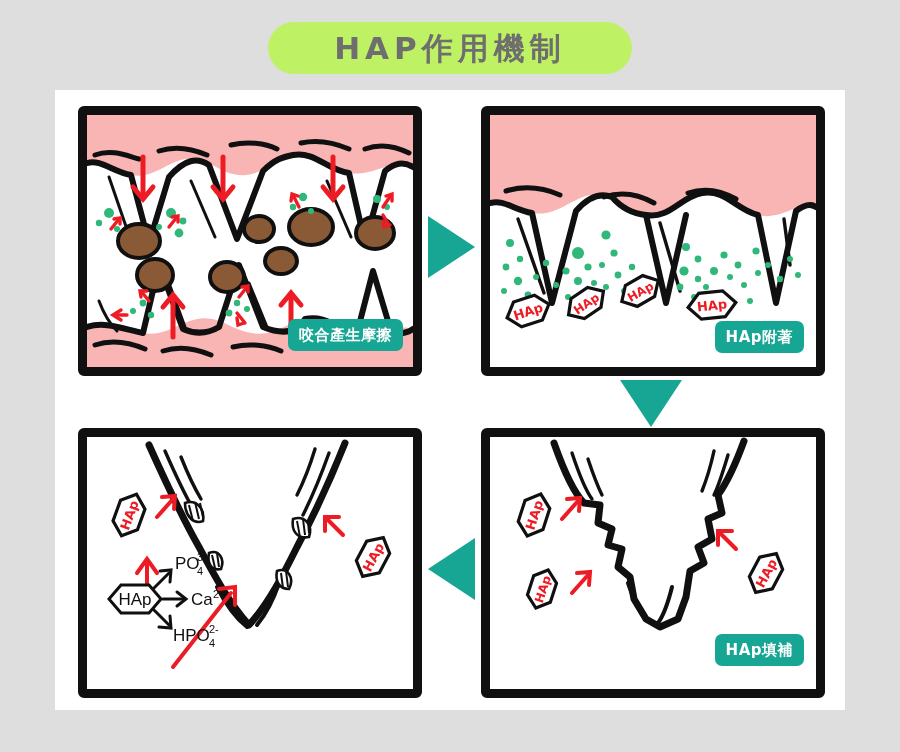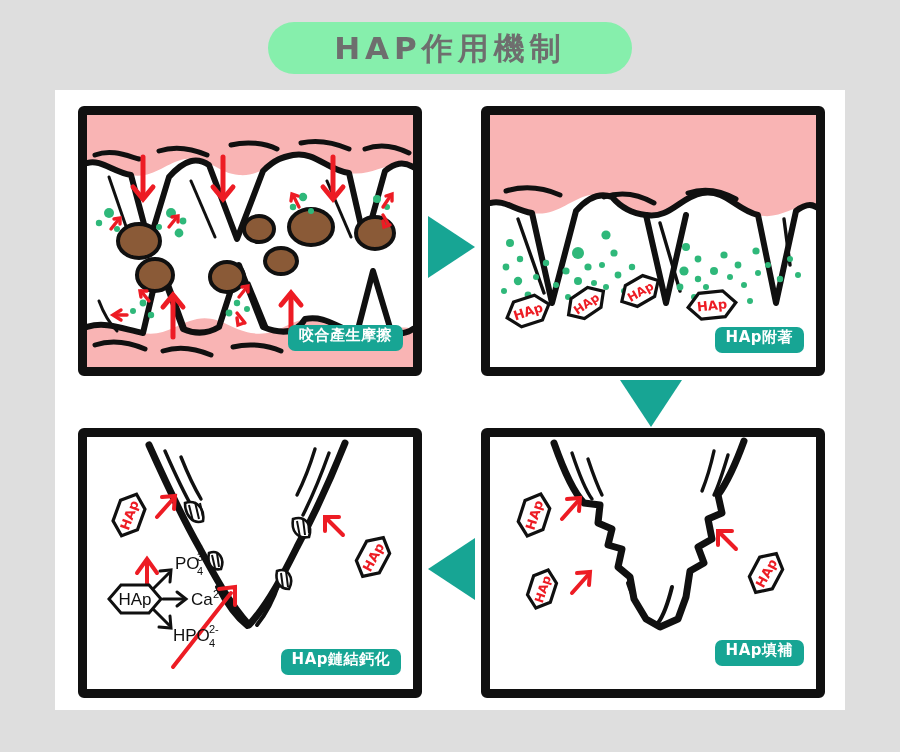--- a/index.html
+++ b/index.html
@@ -20,21 +20,21 @@
     width: 900px;
     height: 752px;
   }
   
   #title-pill {
     position: absolute;
     left: 268px;
     top: 22px;
     width: 364px;
     height: 52px;
-    background: #86efac;
+    background: #bef264;
     border-radius: 26px;
     display: flex;
     align-items: center;
     justify-content: center;
   }
   #title-text {
     font-size: 31px;
     font-weight: bold;
     color: #6e6e6e;
     letter-spacing: 5px;
@@ -74,21 +74,21 @@
   }
   
   .caption {
     position: absolute;
     background: #17a594;
     color: #ffffff;
     border-radius: 7px;
     font-size: 15px;
     font-weight: bold;
     line-height: 1;
-    padding: 3px 11px 8px 11px;
+    padding: 9px 11px 8px 11px;
     letter-spacing: 0.5px;
     white-space: nowrap;
     font-family: "DejaVu Sans", "Liberation Sans", sans-serif;
     z-index: 5;
   }
   #caption-1 { right: 10px; bottom: 16px; }
   #caption-2 { right: 12px; bottom: 14px; }
   #caption-3 { right: 12px; bottom: 23px; }
   #caption-4 { right: 12px; bottom: 14px; }
 
@@ -441,20 +441,19 @@
         <text class="chem-text" x="88" y="132" font-size="17">PO</text>
         <text class="chem-text" x="110" y="138" font-size="11">4</text>
         <text class="chem-text" x="110" y="124" font-size="11">3-</text>
         <text class="chem-text" x="104" y="168" font-size="17">Ca</text>
         <text class="chem-text" x="126" y="161" font-size="11">2+</text>
         <text class="chem-text" x="86" y="204" font-size="17">HPO</text>
         <text class="chem-text" x="122" y="210" font-size="11">4</text>
         <text class="chem-text" x="122" y="196" font-size="11">2-</text>
       </g>
     </svg>
-    <div class="caption" id="caption-4">HAp鏈結鈣化</div>
   </div>
 
   <div class="flow-arrow" id="flow-arrow-right"></div>
   <div class="flow-arrow" id="flow-arrow-down"></div>
   <div class="flow-arrow" id="flow-arrow-left"></div>
 
 </div>
 
 </body></html>

